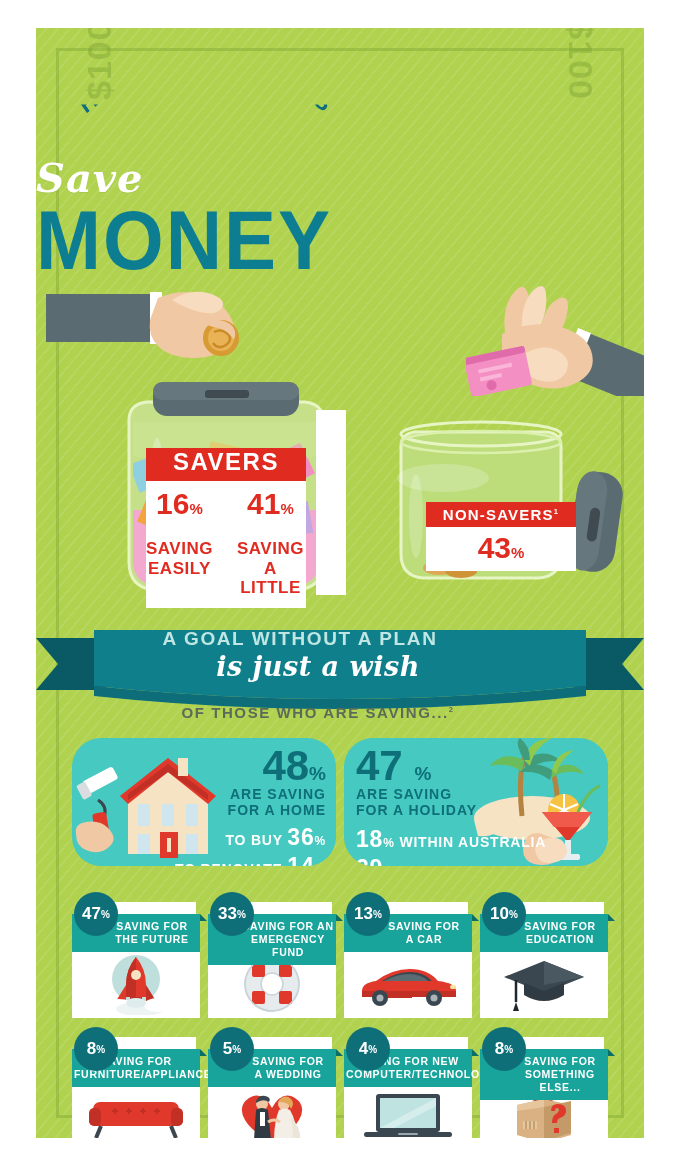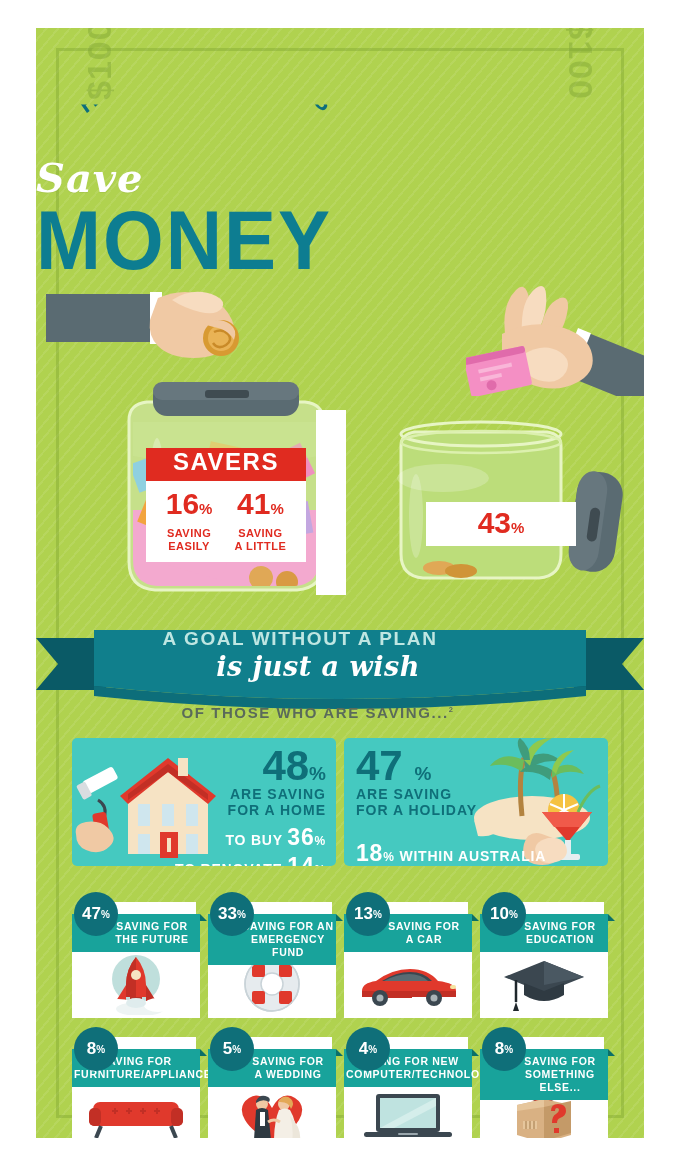--- a/index.html
+++ b/index.html
@@ -85,22 +85,22 @@
   .plaque .body { background: #ffffff; padding: 8px 0 10px; }
   .sup { font-size: .5em; vertical-align: super; }
 
   .pct-row { display: flex; justify-content: center; gap: 22px; }
   .pct-col { text-align: center; }
   .pct-big {
     color: #e02b20; font-size: 30px; font-weight: bold; line-height: 1;
   }
   .pct-big .u { font-size: 15px; }
   .pct-sub {
-    color: #e02b20; font-size: 11px; font-weight: bold;
-    letter-spacing: .5px; line-height: 1.15; margin-top: 8px;
+    color: #e02b20; font-size: 17px; font-weight: bold;
+    letter-spacing: .5px; line-height: 1.15; margin-top: 20px;
   }
   .pct-solo { color: #e02b20; font-size: 30px; font-weight: bold; line-height: 1; }
   .pct-solo .u { font-size: 15px; }
 
   
   .ribbon-wrap { position: absolute; left: 0; top: 592px; width: 608px; height: 90px; }
   .ribbon-txt {
     position: absolute; left: 12px; top: 8px; width: 504px; text-align: center;
     z-index: 3;
   }
@@ -112,21 +112,21 @@
     font-size: 27px; color: #ffffff; margin-top: 1px; letter-spacing: .5px; padding-left: 36px;
   }
   .saving-line {
     position: absolute; left: 0; top: 676px; width: 564px; text-align: center;
     font-size: 15px; font-weight: bold; letter-spacing: 1.6px; color: #5a6b5a;
   }
 
   
   .panels { position: absolute; left: 36px; top: 710px; width: 536px; height: 128px; display: flex; gap: 8px; }
   .panel {
-    position: relative; flex: 1; background: #45c9c0; border-radius: 5px; overflow: hidden;
+    position: relative; flex: 1; background: #45c9c0; border-radius: 29px; overflow: hidden;
   }
   .p-num { color: #0f6f79; font-size: 42px; font-weight: bold; line-height: .95; }
   .p-num .u { font-size: 19px; }
   .p-lbl {
     color: #0f6f79; font-size: 14px; font-weight: bold; letter-spacing: 1px; line-height: 1.15;
   }
   .p-detail { color: #ffffff; font-size: 14px; font-weight: bold; letter-spacing: .8px; }
   .p-detail b { font-size: 23px; }
   .p-detail b .u { font-size: 12px; }
 
@@ -287,20 +287,21 @@
       <ellipse cx="58" cy="152" rx="16" ry="7" fill="#e0a856"></ellipse>
       <ellipse cx="80" cy="155" rx="16" ry="7" fill="#d09438"></ellipse>
       <g transform="rotate(8 215 105)">
         <rect x="192" y="56" width="46" height="100" rx="22" fill="#5a6b72"></rect>
         <rect x="192" y="56" width="30" height="100" rx="20" fill="#67777e"></rect>
         <rect x="208" y="92" width="10" height="34" rx="5" fill="#3f4b51"></rect>
       </g>
     </svg>
 
     <div class="plaque" style="left:390px; top:474px; width:150px;">
+      <div class="cap sm"><span>NON-SAVERS</span><span class="sup">1</span></div>
       <div class="body" style="padding:6px 0 8px">
         <div class="pct-solo"><span>43</span><span class="u">%</span></div>
       </div>
     </div>
 
     <div class="ribbon-wrap">
       <svg width="608" height="90" viewBox="0 0 608 90">
         <path d="M0 18 h70 v52 H0 l22 -26 z" fill="#0a5a66"></path>
         <path d="M608 18 h-70 v52 h70 l-22 -26 z" fill="#0a5a66"></path>
         <path d="M58 10 h492 v56 q-246 26 -492 0 z" fill="#107f8c"></path>
@@ -374,21 +375,21 @@
           <rect x="107" y="102" width="6" height="16" fill="#e6eef0"></rect>
           <rect x="98" y="116" width="24" height="6" rx="2" fill="#e6eef0"></rect>
           <path d="M120 74 q10 -22 22 -26" stroke="#6bbd5c" stroke-width="3" fill="none"></path>
           <path d="M84 96 q-14 -4 -18 10 q-4 16 10 20 q18 4 28 -8 q8 -10 -4 -16 z" fill="#f0c9a4"></path>
           <path d="M90 100 q14 -2 18 8 q4 12 -10 16 q-16 4 -20 -8 q-4 -12 12 -16 z" fill="#f7dcc0"></path>
         </svg>
         <div class="hol-txt">
           <div class="p-num"><span>47</span> <span class="u">%</span></div>
           <div class="p-lbl" style="white-space:pre-line">ARE SAVING
 FOR A HOLIDAY</div>
-          <div class="p-detail" style="margin-top:22px">
+          <div class="p-detail" style="margin-top:8px">
             <b><span>18</span><span class="u">%</span></b>
             <span>WITHIN AUSTRALIA</span>
           </div>
           <div class="p-detail" style="margin-top:2px">
             <b><span>39</span><span class="u">%</span></b>
             <span>OVERSEAS</span>
           </div>
         </div>
       </div>
     </div>

